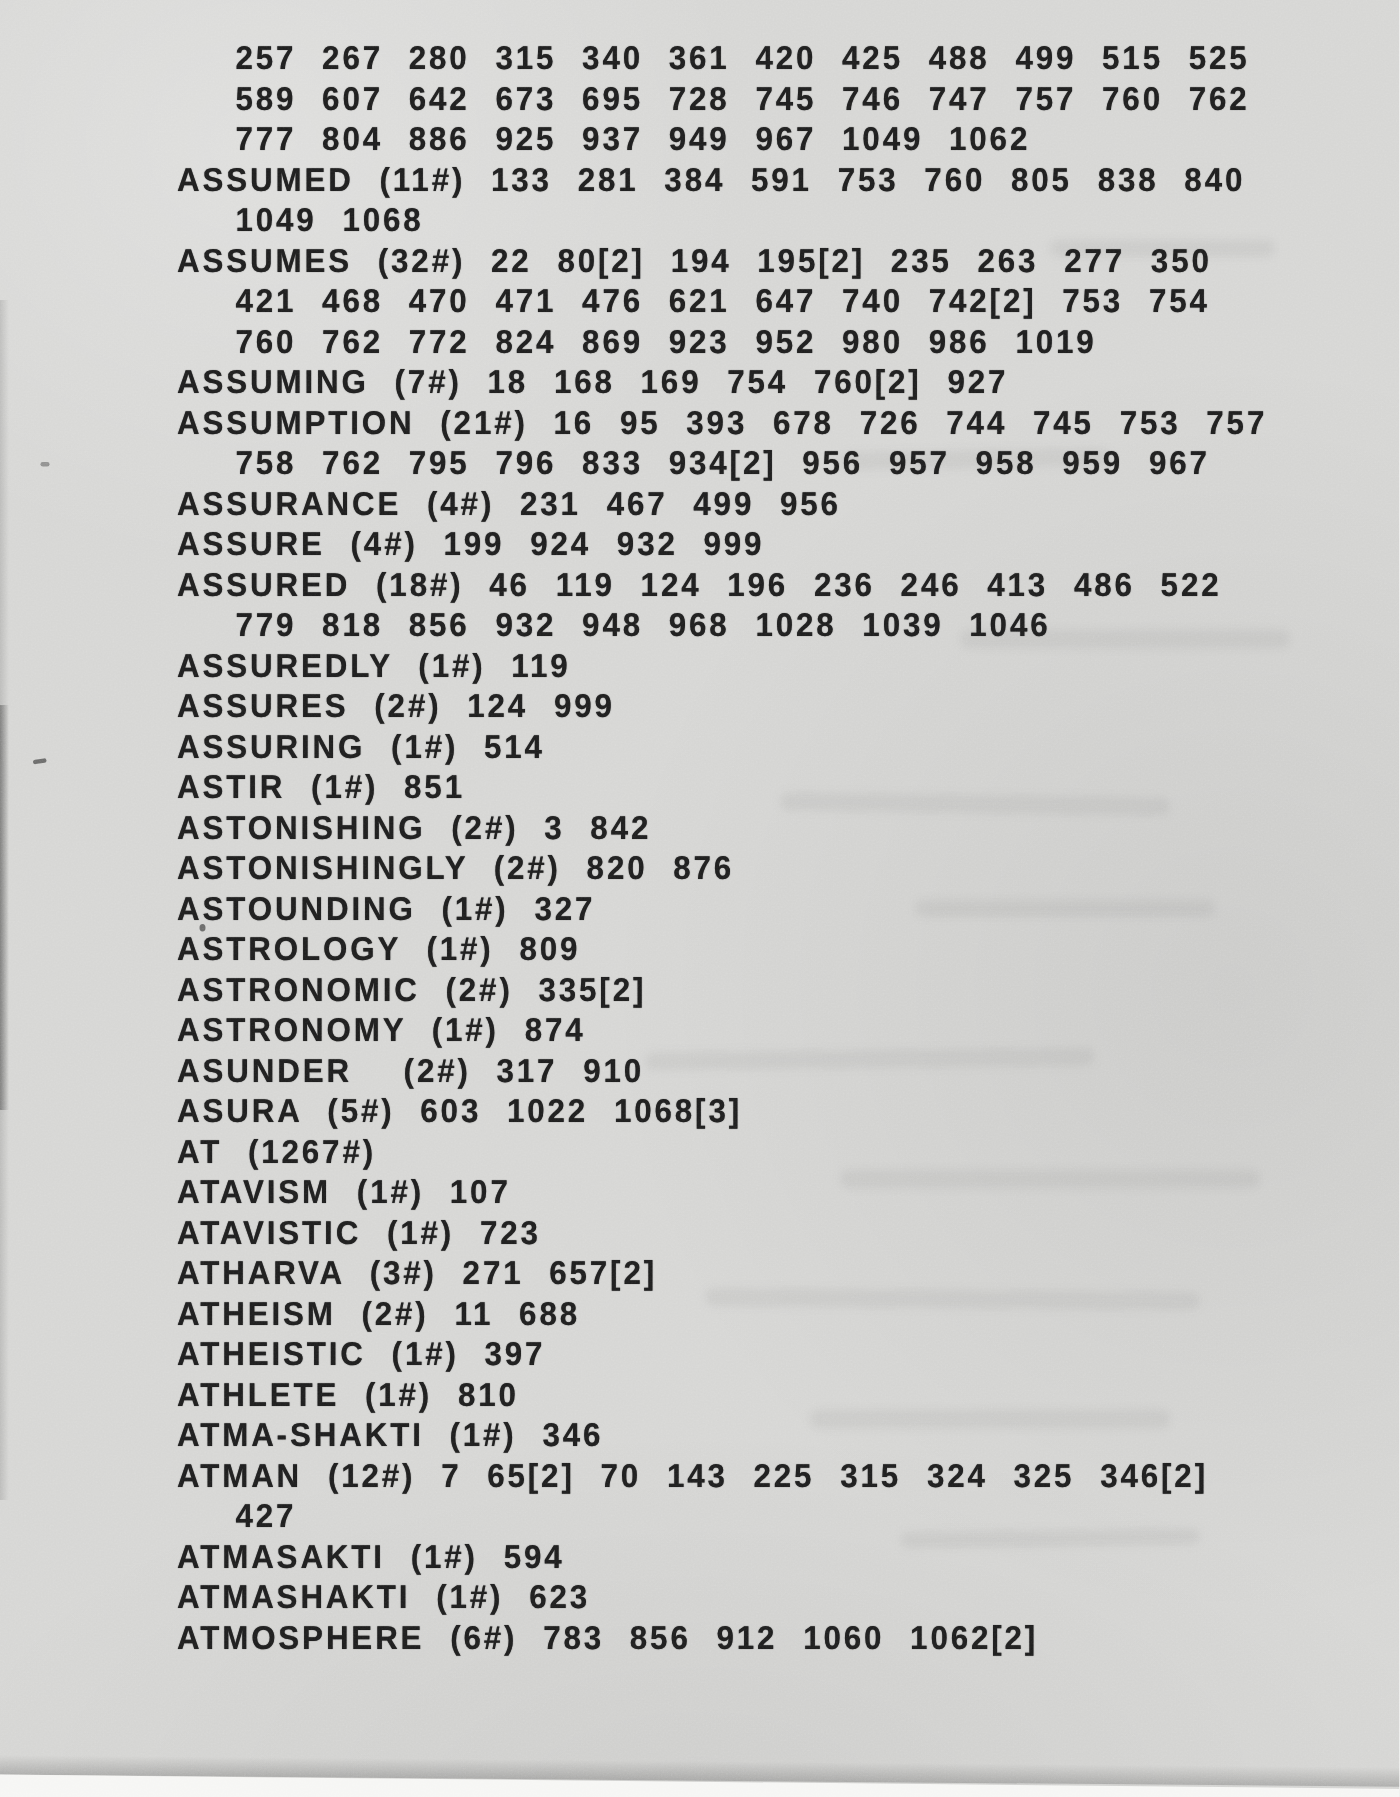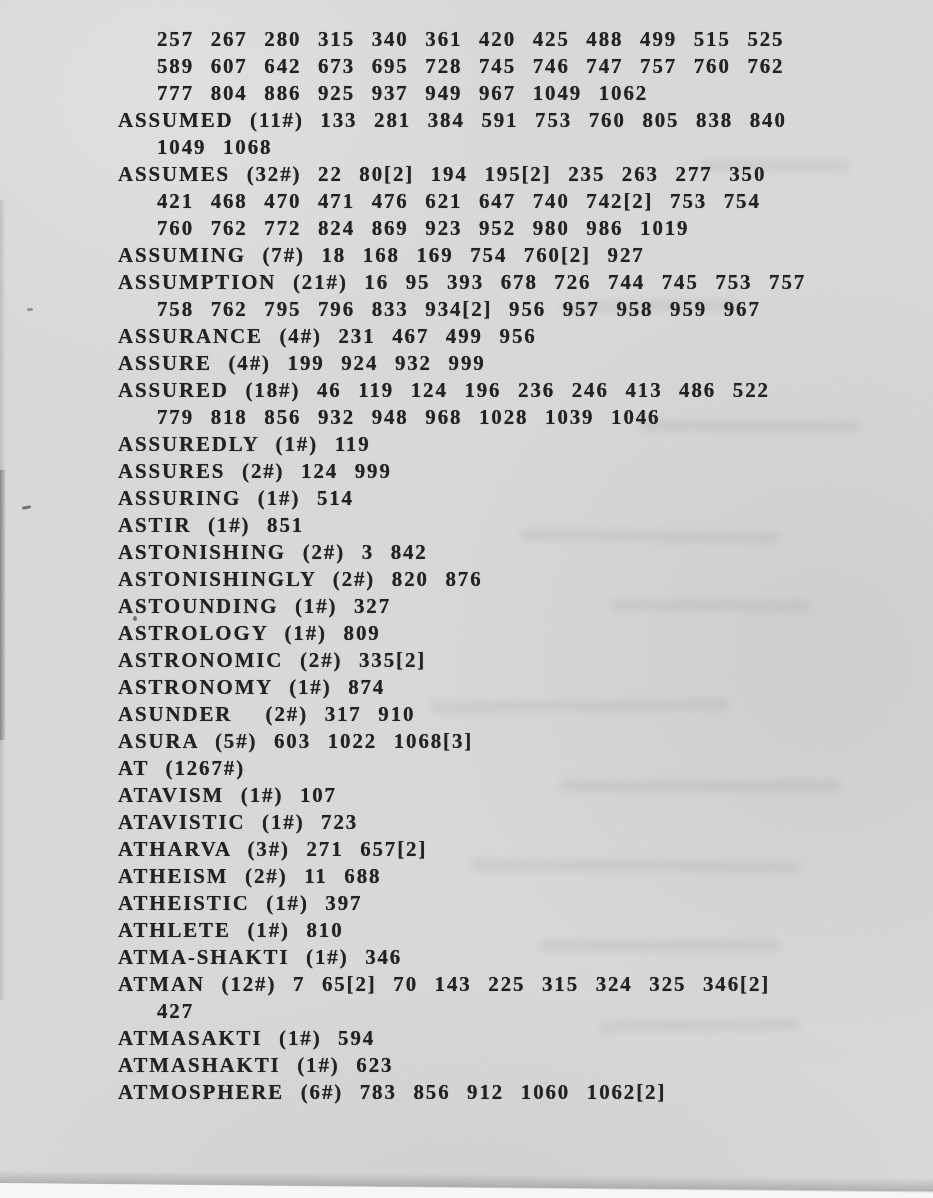--- a/index.html
+++ b/index.html
@@ -19,21 +19,20 @@
   
   #paper {
     position: absolute;
     inset: 0;
     background:
       radial-gradient(ellipse 60% 40% at 18% 8%, rgba(255,255,255,0.20), rgba(255,255,255,0) 60%),
       radial-gradient(ellipse 70% 55% at 88% 55%, rgba(0,0,0,0.05), rgba(0,0,0,0) 65%),
       radial-gradient(ellipse 80% 30% at 50% 100%, rgba(0,0,0,0.04), rgba(0,0,0,0) 70%),
       #d6d6d4;
     clip-path: polygon(0 0, 100% 0, 100% 99.55%, 0 98.75%);
-    font-family: Liberation Serif, serif;
   }
   
   #bottom-edge-shadow {
     position: absolute;
     left: 0;
     top: 1170px;
     width: 110%;
     height: 13px;
     transform: rotate(0.5deg);
     transform-origin: 0 100%;

